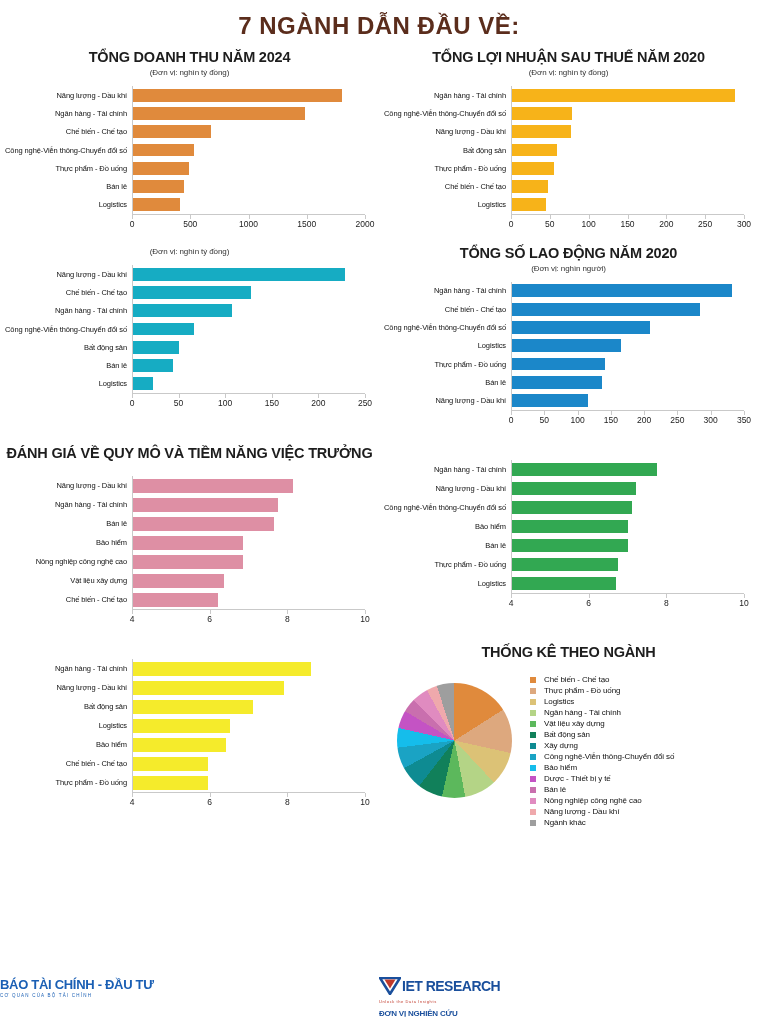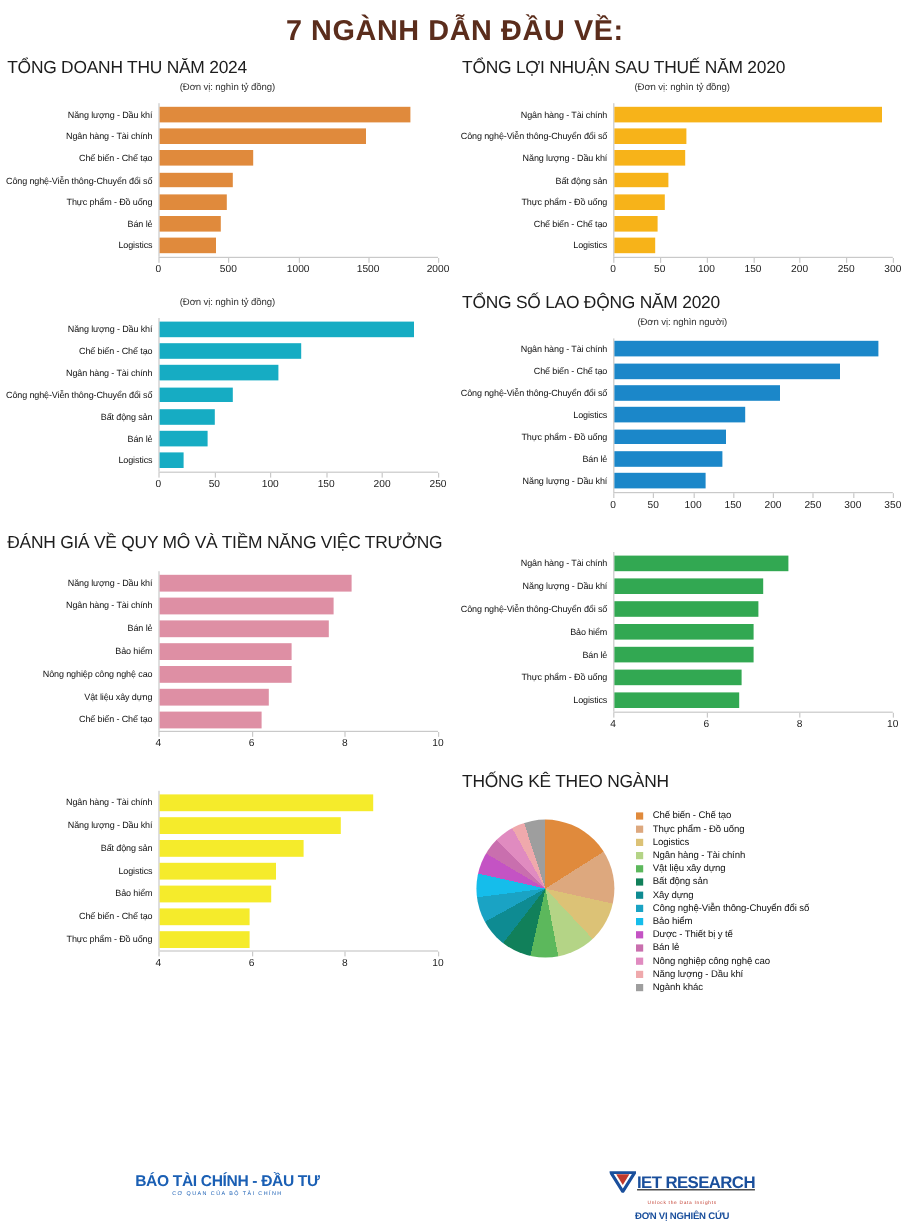--- a/index.html
+++ b/index.html
@@ -20,23 +20,23 @@
     line-height:1.1;
   }
 
   .grid{
     display:flex;flex-wrap:wrap;
     width:758px;
   }
   .cell{width:379px;box-sizing:border-box;}
 
   .ch-title{
-    text-align:left;
+    text-align:center;
     font-size:14.5px;
-    font-weight:normal;
+    font-weight:bold;
     color:#1d1d1d;
     line-height:1.15;
     padding:0 6px;
     letter-spacing:-0.2px;
   }
   .ch-sub{
     text-align:center;
     font-size:8px;
     color:#333;
     margin-top:2px;
@@ -102,31 +102,31 @@
   }
   .leg-item{display:flex;align-items:center;}
   .leg-sw{width:6px;height:6px;flex:none;margin-right:8px;}
   .leg-tx{font-size:8px;color:#111;white-space:nowrap;letter-spacing:-0.1px;}
 
   
   .footer{
     position:absolute;left:0;bottom:6px;width:758px;
     display:flex;
   }
-  .fcol{width:379px;text-align:center;}
+  .fcol{width:379px;text-align:left;}
   .flogo{
     font-size:13px;font-weight:bold;color:#1a5fb4;letter-spacing:-0.3px;
   }
   .flogo-sub{
     font-size:4.5px;color:#1a5fb4;letter-spacing:1.2px;margin-top:1px;
   }
   .frole{
     font-size:8px;font-weight:bold;color:#1a4f9c;margin-top:5px;letter-spacing:-0.2px;
   }
-  .vr-wrap{display:inline-flex;align-items:center;justify-content:center;text-decoration:underline;}
+  .vr-wrap{display:inline-flex;align-items:center;justify-content:center;}
   .vr-mark{position:relative;width:22px;height:18px;margin-right:1px;}
   .vr-txt{font-size:14px;font-weight:bold;color:#1a4f9c;letter-spacing:-0.5px;}
   .vr-tag{font-size:4px;color:#c0392b;letter-spacing:0.6px;margin-top:0px;}
 </style>
 </head>
 <body>
 
 <div class="page">
 
   <div class="main-title">7 NGÀNH DẪN ĐẦU VỀ:</div>

